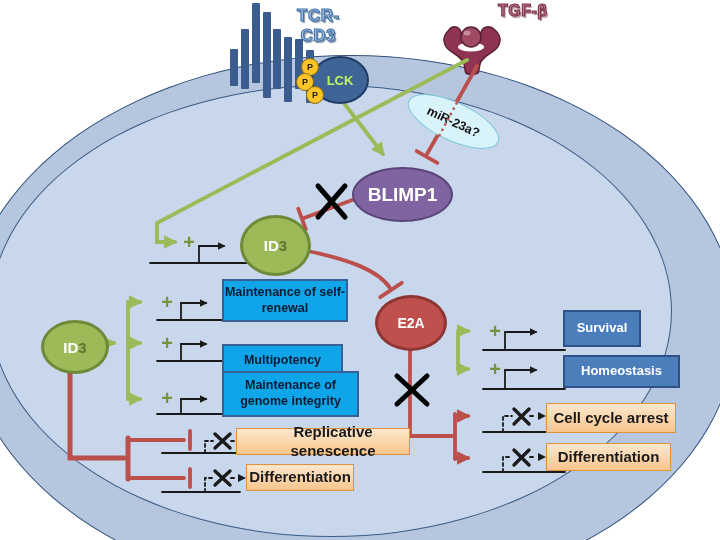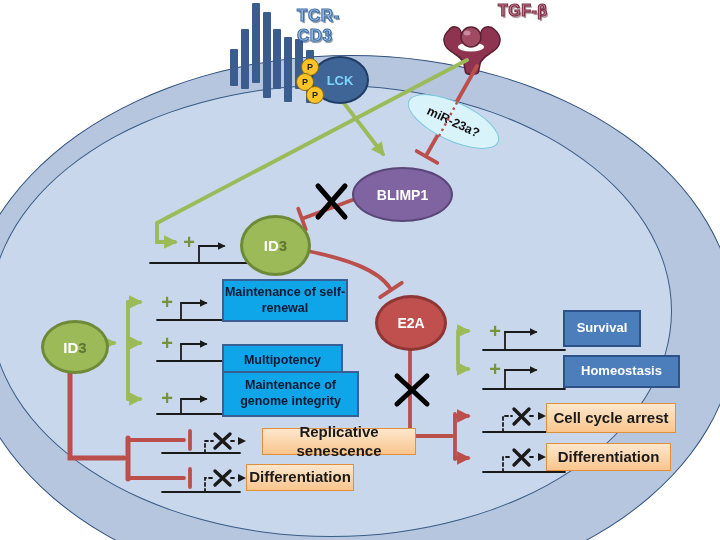--- a/index.html
+++ b/index.html
@@ -181,34 +181,34 @@
         <path d="M318,186 L345,217"></path>
         <path d="M345,186 L318,217"></path>
       </g>
     <g>
         <path d="M397,376 L427,404"></path>
         <path d="M427,376 L397,404"></path>
       </g>
   </g>
 </svg>
 
-<div class="lbl-word wa-blue" style="left:297px;top:6px;">
+<div class="lbl-word wa-blue" style="left:297px;top:6px;text-align:center;">
   <div>TCR-</div>
   <div>CD3</div>
 </div>
 <div class="lbl-word wa-red" style="left:498px;top:2px;">TGF-β</div>
 
-<div class="node" style="left:311px;top:56px;width:54px;height:44px;background:#3e6596;border:2.5px solid #1f3d66;color:#7dd3fc;font-size:13px;">LCK</div>
+<div class="node" style="left:311px;top:56px;width:54px;height:44px;background:#3e6596;border:2.5px solid #1f3d66;color:#bef264;font-size:13px;">LCK</div>
 <div class="p-circle" style="left:301px;top:58px;">P</div>
 <div class="p-circle" style="left:296px;top:73px;">P</div>
 <div class="p-circle" style="left:306px;top:86px;">P</div>
 
 <div class="node mir" style="left:404px;top:102px;width:97px;height:37px;">miR-23a?</div>
 
-<div class="node" style="left:352px;top:167px;width:97px;height:51px;background:#8064a2;border:2.5px solid #5a4678;color:#fff;font-size:14px;">BLIMP1</div>
+<div class="node" style="left:352px;top:167px;width:97px;height:51px;background:#8064a2;border:2.5px solid #5a4678;color:#fff;font-size:19px;">BLIMP1</div>
 
 <div class="node" style="left:240px;top:215px;width:65px;height:55px;background:#9cba57;border:3px solid #6e8a38;font-size:15px;">
   <span style="color:#fff;">ID</span>
     <span style="color:#5f7430;">3</span>
 </div>
 
 <div class="node" style="left:41px;top:320px;width:62px;height:48px;background:#9cba57;border:3px solid #6e8a38;font-size:15px;">
   <span style="color:#fff;">ID</span>
     <span style="color:#5f7430;">3</span>
 </div>
@@ -219,21 +219,21 @@
 <div class="plus" style="left:167px;top:302px;">+</div>
 <div class="plus" style="left:167px;top:343px;">+</div>
 <div class="plus" style="left:167px;top:398px;">+</div>
 <div class="plus" style="left:495px;top:331px;">+</div>
 <div class="plus" style="left:495px;top:369px;">+</div>
 
 <div class="bbox blue-l" style="left:222px;top:279px;width:122px;height:39px;">Maintenance of self-renewal</div>
 <div class="bbox blue-l" style="left:222px;top:344px;width:117px;height:29px;">Multipotency</div>
 <div class="bbox blue-l" style="left:222px;top:371px;width:133px;height:42px;">Maintenance of genome integrity</div>
 
-<div class="bbox orange" style="left:262px;top:428px;width:152px;height:25px;">Replicative senescence</div>
+<div class="bbox orange" style="left:236px;top:428px;width:152px;height:25px;padding-left:20px;">Replicative senescence</div>
 <div class="bbox orange" style="left:246px;top:464px;width:106px;height:25px;">Differentiation</div>
 
 <div class="bbox blue-r" style="left:551px;top:310px;width:74px;height:33px;">Survival</div>
 <div class="bbox blue-r" style="left:551px;top:355px;width:113px;height:29px;">Homeostasis</div>
 
 <div class="bbox orange" style="left:546px;top:403px;width:128px;height:28px;">Cell cycle arrest</div>
 <div class="bbox orange" style="left:546px;top:443px;width:123px;height:26px;">Differentiation</div>
 
 <svg class="layer" style="pointer-events:none;" viewBox="0 0 720 540">
   <path d="M460,97 L438,138" stroke="#bb4f4c" stroke-width="2.4" stroke-dasharray="2.5 3.5" fill="none"></path>

